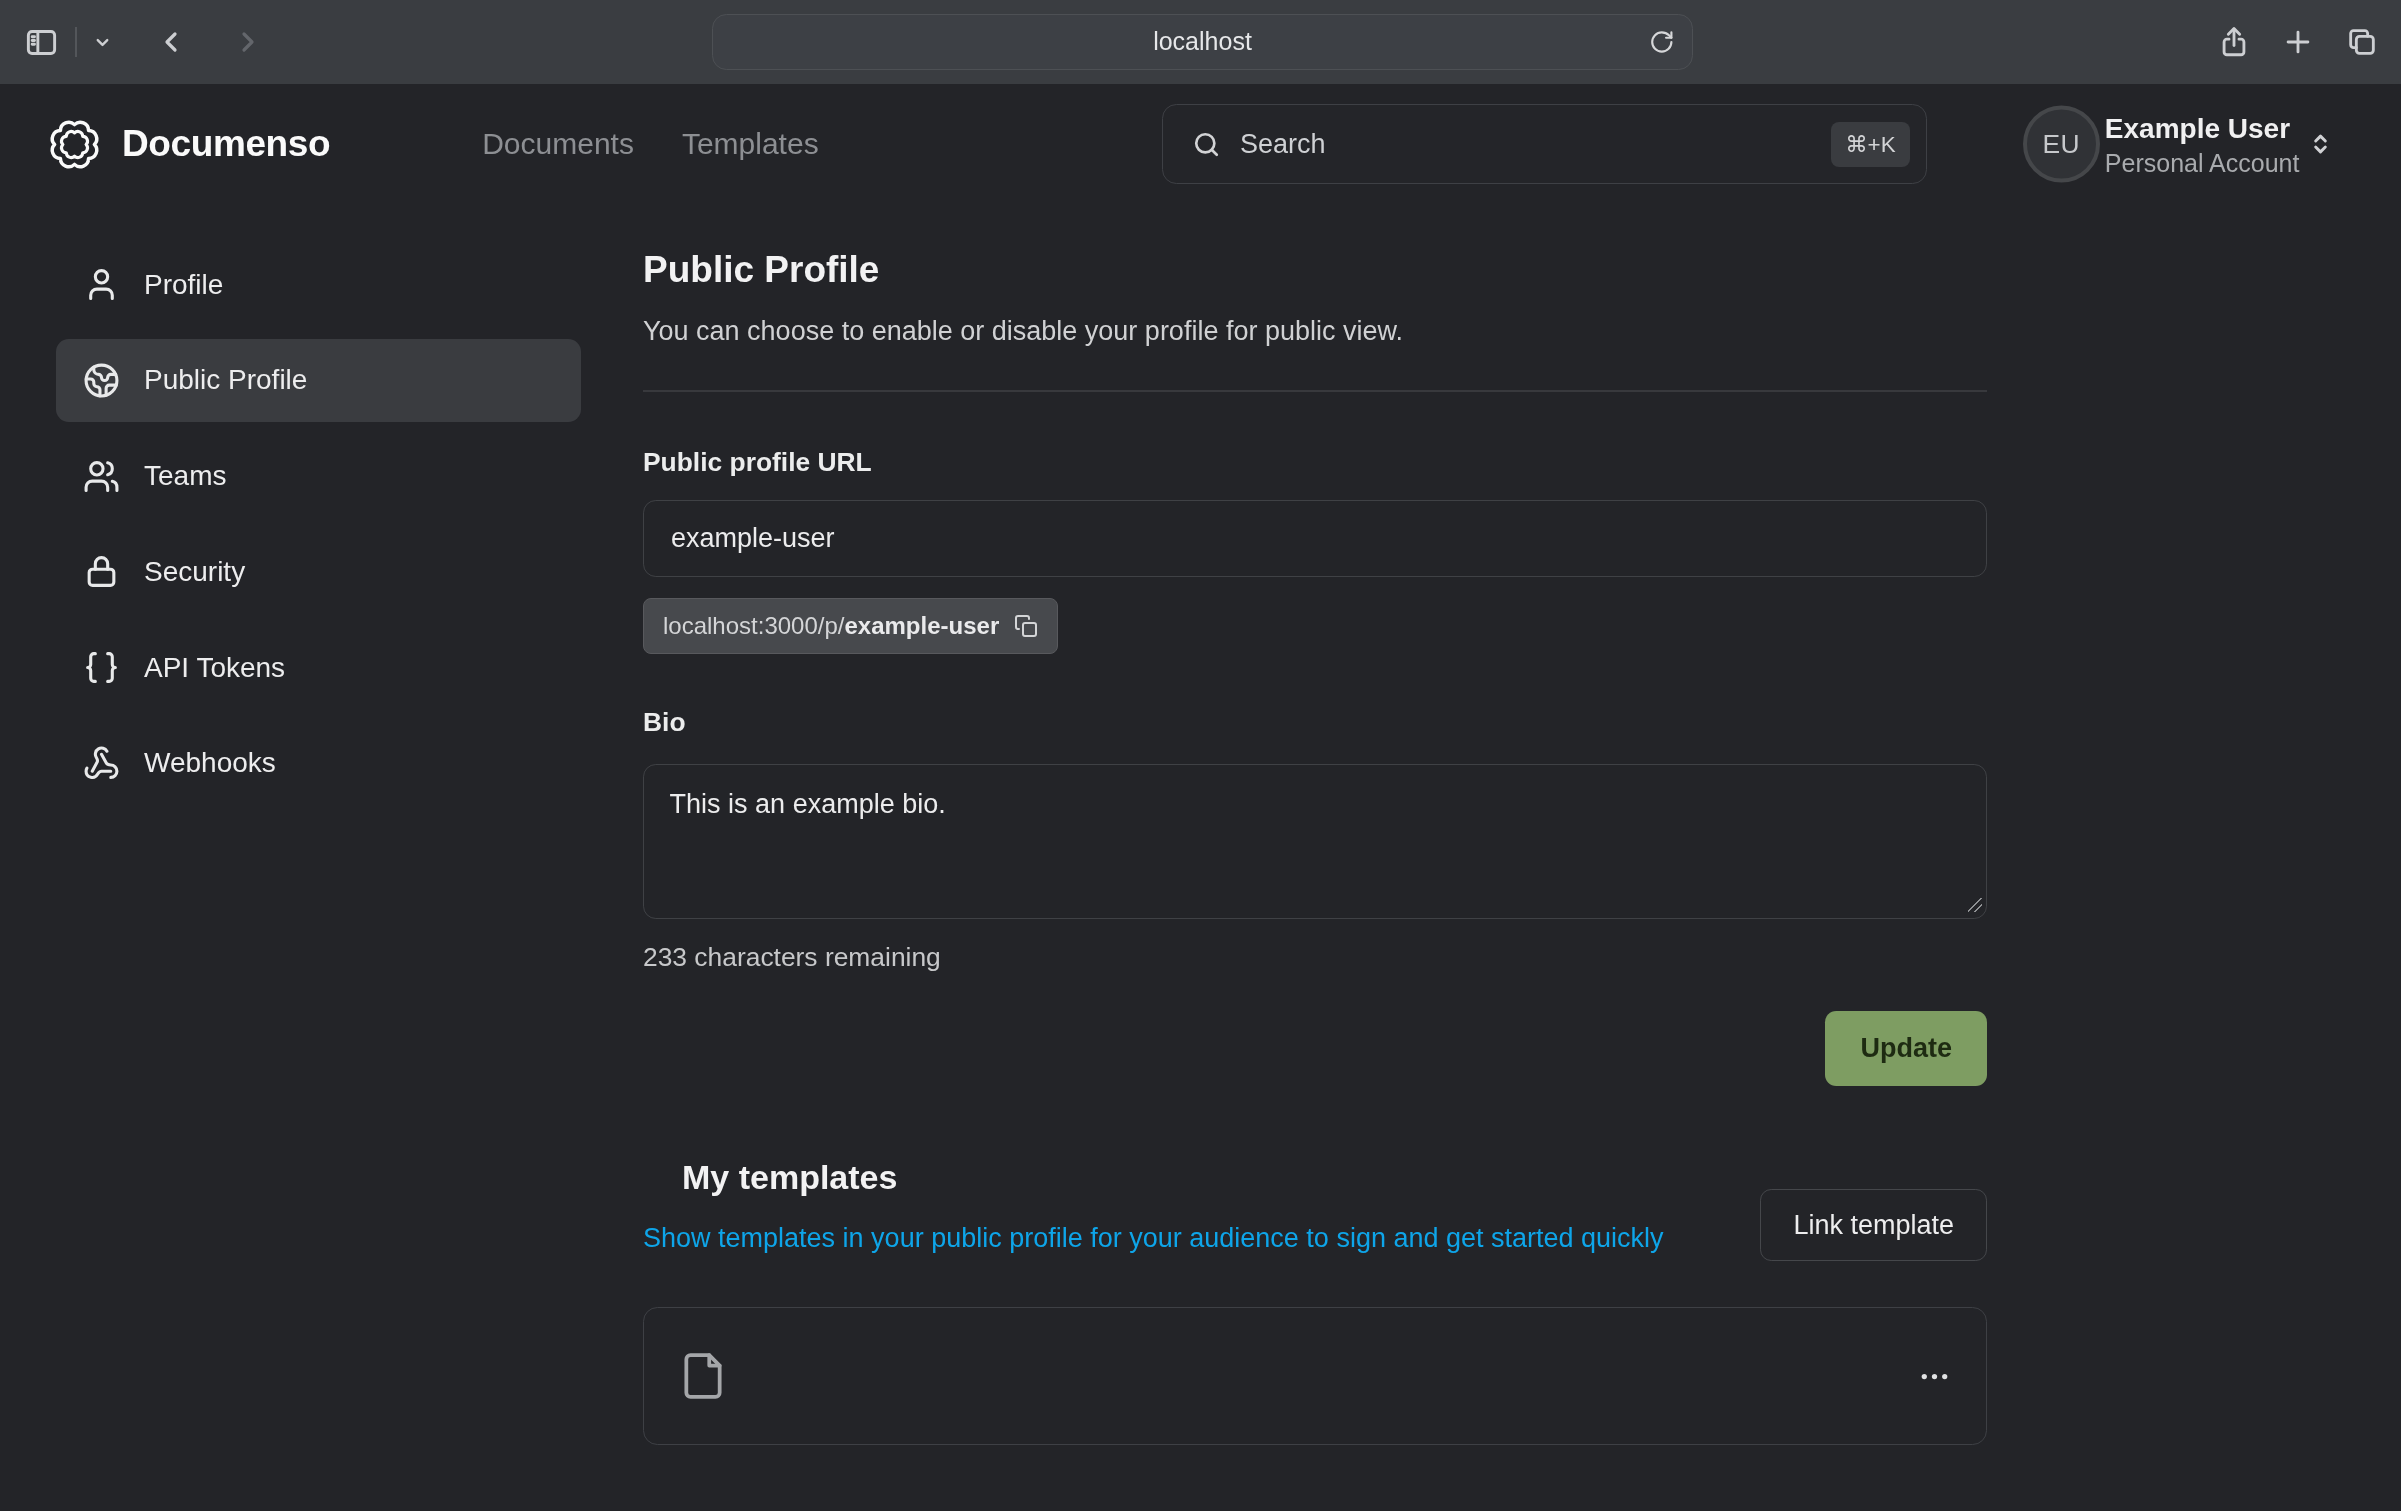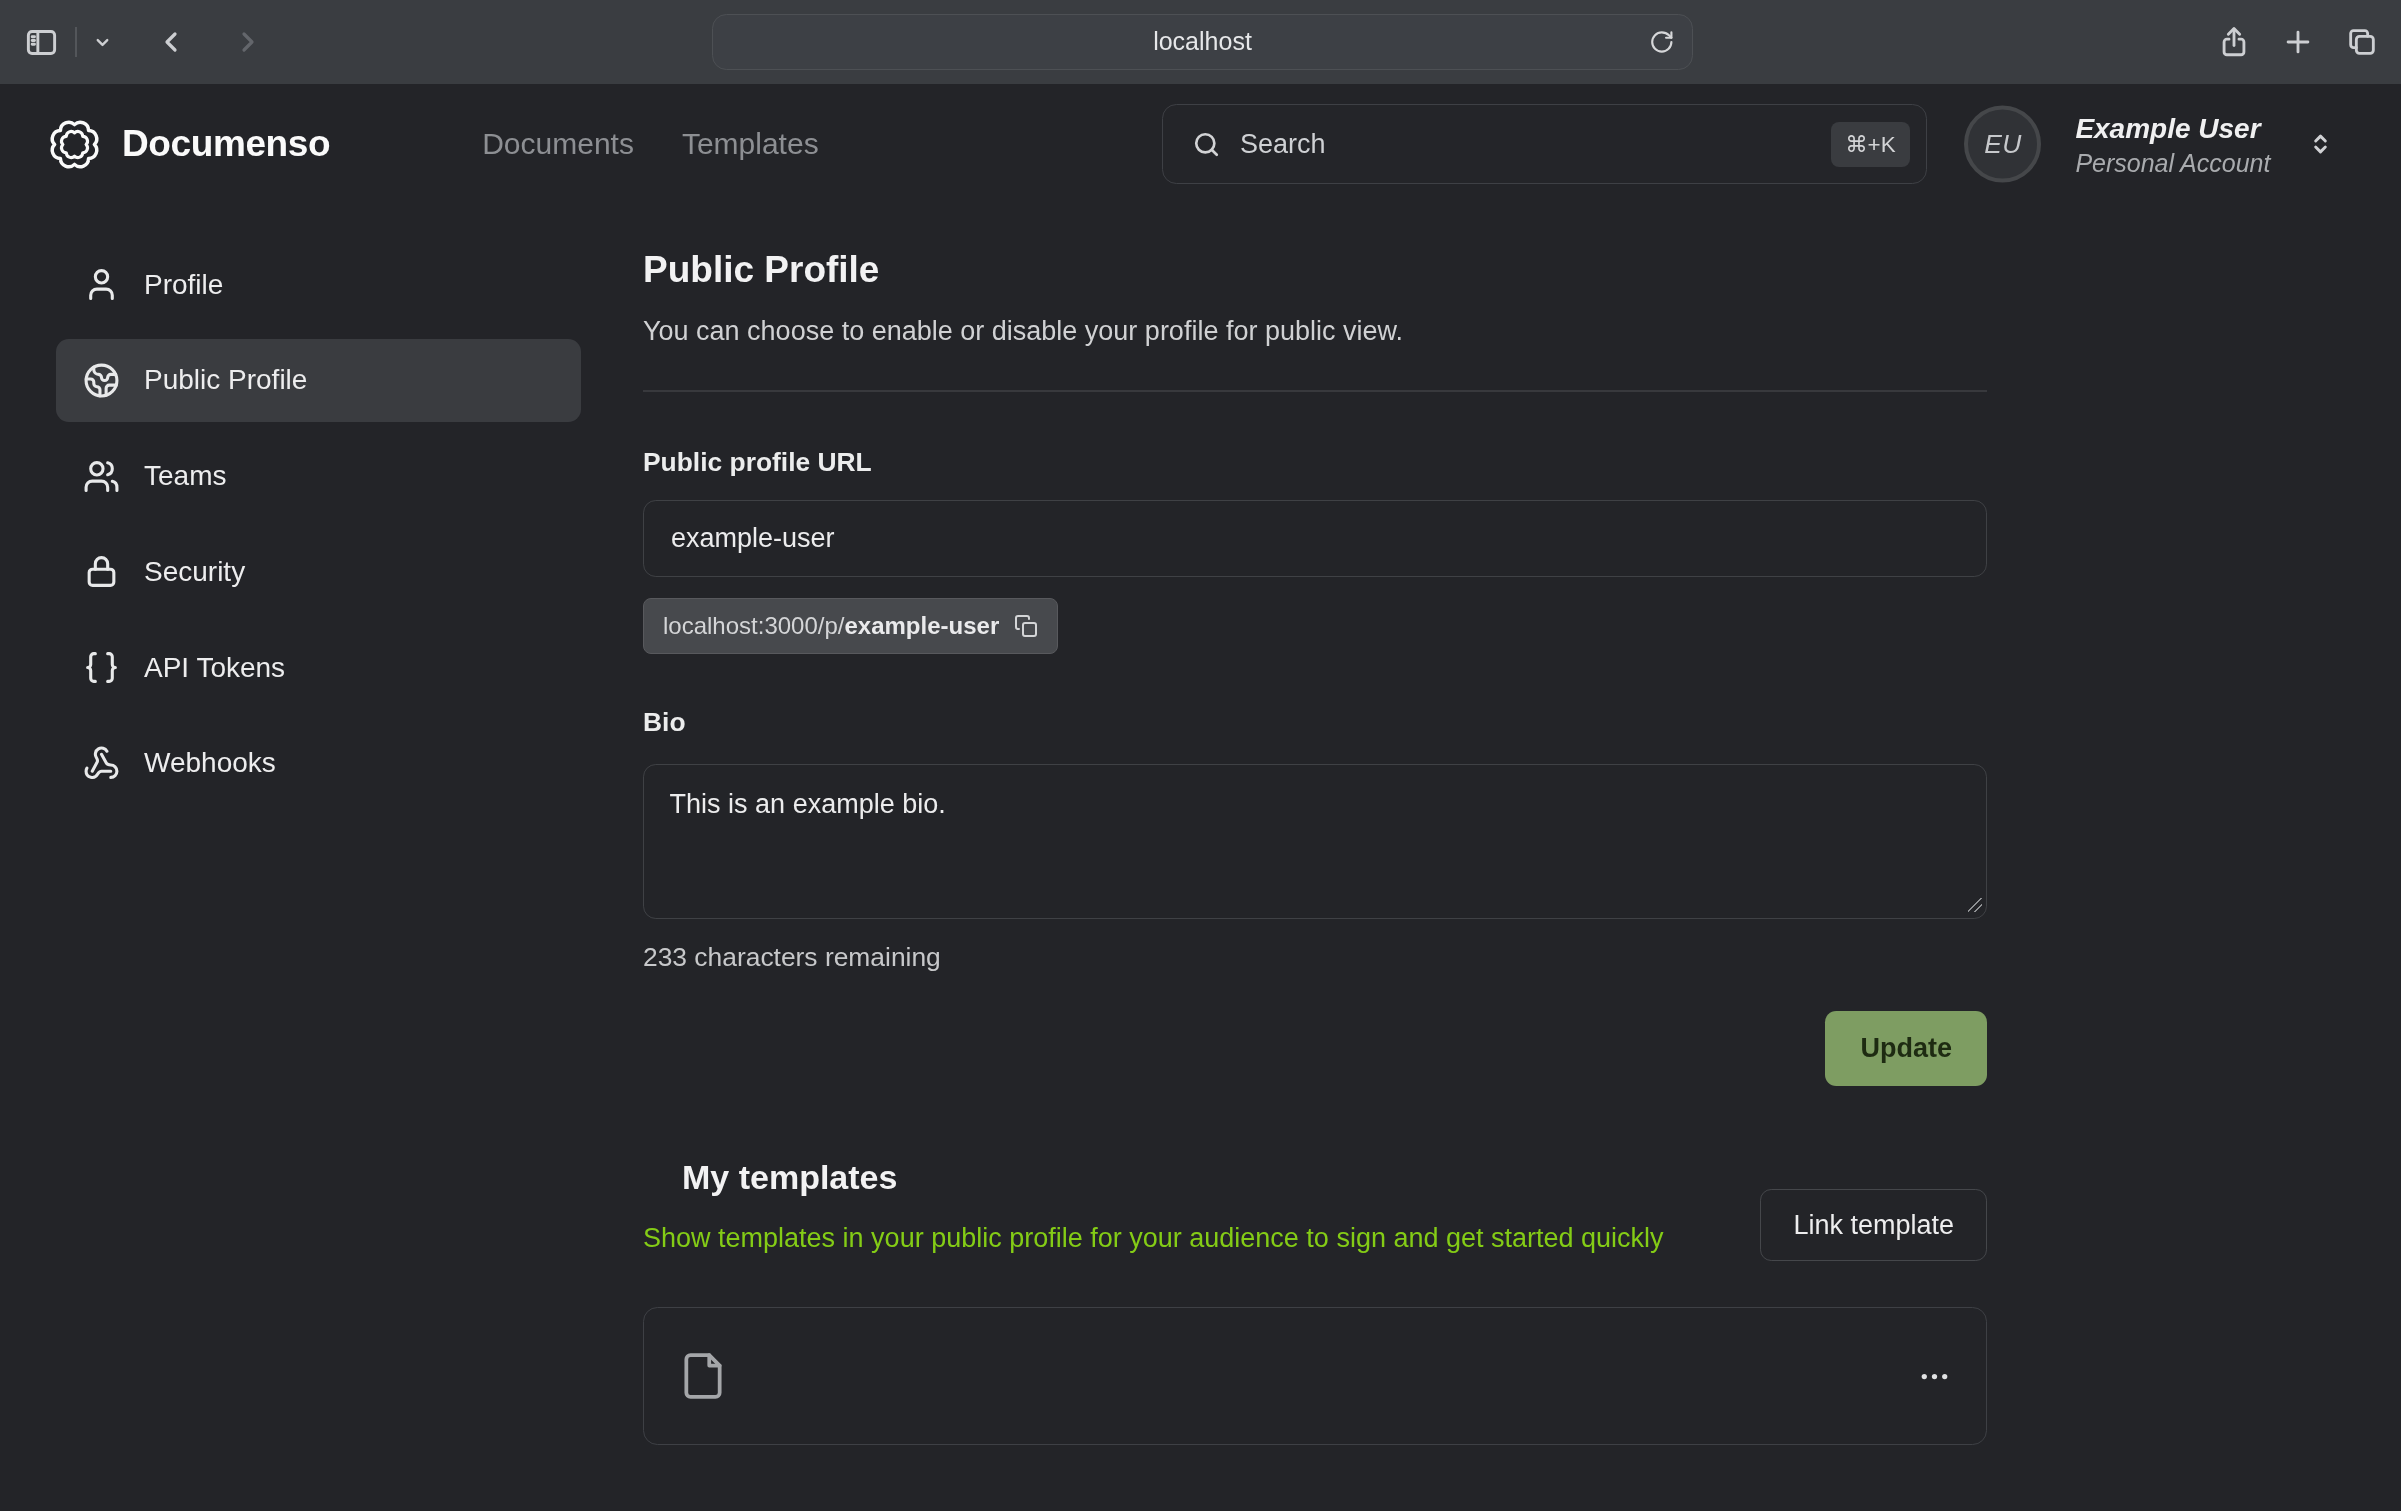--- a/index.html
+++ b/index.html
@@ -58,21 +58,21 @@
   }
   .search-box input{
     flex:1;background:transparent;border:none;outline:none;
     font-family:inherit;font-size:27px;color:#e8e9ea;
   }
   .search-box input::placeholder{color:#cfd1d4;opacity:1;}
   .kbd-badge{
     background:#3a3c40;border-radius:8px;height:45px;padding:0 14.4px;
     display:flex;align-items:center;font-size:22.4px;color:#d3d4d6;
   }
-  .account{position:absolute;right:66px;top:50%;transform:translateY(-50%);display:flex;align-items:center;gap:34px;cursor:pointer;font-style:italic;}
+  .account{position:absolute;right:66px;top:50%;transform:translateY(-50%);display:flex;align-items:center;gap:5px;cursor:pointer;}
   .avatar{
     width:77px;height:77px;border-radius:50%;background:#303236;
     border:4px solid #45474a;display:flex;align-items:center;justify-content:center;
     font-size:26.4px;color:#c6c8cb;letter-spacing:0.4px;
   }
   .account-name{font-size:28px;font-weight:600;color:#f0f0f1;line-height:37px;}
   .account-type{font-size:25px;color:#a9abae;line-height:32px;}
   .account-chevron{color:#d0d1d4;margin-left:1.6px;}
 
   
@@ -134,21 +134,21 @@
 
   .update-row{display:flex;justify-content:flex-end;margin-top:36px;}
   .btn-update{
     height:75px;padding:0 35px;border:none;border-radius:11.2px;cursor:pointer;
     background:var(--update-button-bg);color:var(--update-button-text);
     font-family:inherit;font-size:27px;font-weight:600;
   }
 
   .templates-head{display:flex;justify-content:space-between;margin-top:70px;}
   h2.section-title{font-size:34px;font-weight:700;line-height:43px;color:#f2f2f3;margin-left:39px;}
-  .templates-desc{margin-top:17.6px;font-size:27px;line-height:42px;color:#84cc16;max-width:1112px;}
+  .templates-desc{margin-top:17.6px;font-size:27px;line-height:42px;color:#0ea5e9;max-width:1112px;}
   .btn-link-template{
     height:72px;padding:0 32px;margin-top:33px;border-radius:11.2px;cursor:pointer;
     background:transparent;border:1.6px solid #45474b;
     font-family:inherit;font-size:27px;font-weight:500;color:#ededee;white-space:nowrap;
   }
   .template-card{
     margin-top:46px;height:138px;border:1.6px solid #3e4045;border-radius:14.4px;
     display:flex;align-items:center;padding:0 34px;gap:27px;
   }
   .template-icon{color:#a4a6a9;}

